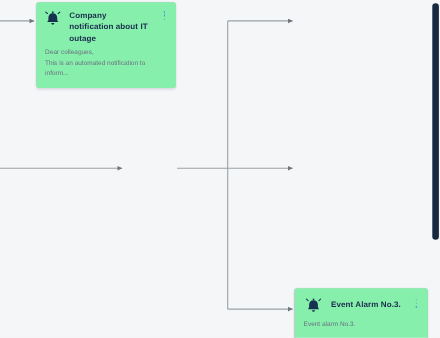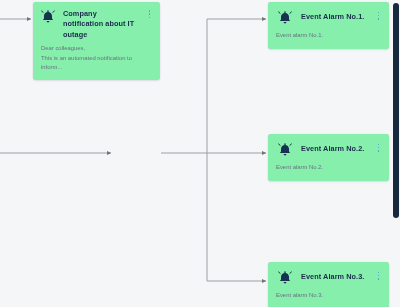--- a/index.html
+++ b/index.html
@@ -197,57 +197,21 @@
         <i></i>
           <i></i>
           <i></i>
       </div>
     </div>
     <div class="node-body">Dear colleagues,
 This is an automated notification to inform...</div>
   </div>
 
 
-  <div class="node alarm" id="node-alarm-1">
-    <div class="node-head">
-      <svg class="node-icon" viewBox="0 0 16 16">
-        <path d="M3.1 3.3 L1.6 2.0" stroke="#16324f" stroke-width="1" stroke-linecap="round" fill="none"></path>
-        <path d="M12.9 3.3 L14.4 2.0" stroke="#16324f" stroke-width="1" stroke-linecap="round" fill="none"></path>
-        <path d="M8 3.0 c2.5 0 4 1.7 4 4.1 v2.3 l1.1 1.7 H2.9 L4 9.4 V7.1 C4 4.7 5.5 3.0 8 3.0 z" fill="#16324f"></path>
-        <rect x="7.3" y="1.3" width="1.4" height="1.9" rx="0.6" fill="#16324f"></rect>
-        <path d="M6.6 12.0 h2.8 a1.4 1.4 0 0 1 -2.8 0 z" fill="#16324f"></path>
-      </svg>
-      <div class="node-title">Event Alarm No.1.</div>
-      <div class="node-menu">
-        <i></i>
-          <i></i>
-          <i></i>
-      </div>
-    </div>
-    <div class="node-body">Event alarm No.1.</div>
-  </div>
-
-  <div class="node alarm" id="node-alarm-2">
-    <div class="node-head">
-      <svg class="node-icon" viewBox="0 0 16 16">
-        <path d="M3.1 3.3 L1.6 2.0" stroke="#16324f" stroke-width="1" stroke-linecap="round" fill="none"></path>
-        <path d="M12.9 3.3 L14.4 2.0" stroke="#16324f" stroke-width="1" stroke-linecap="round" fill="none"></path>
-        <path d="M8 3.0 c2.5 0 4 1.7 4 4.1 v2.3 l1.1 1.7 H2.9 L4 9.4 V7.1 C4 4.7 5.5 3.0 8 3.0 z" fill="#16324f"></path>
-        <rect x="7.3" y="1.3" width="1.4" height="1.9" rx="0.6" fill="#16324f"></rect>
-        <path d="M6.6 12.0 h2.8 a1.4 1.4 0 0 1 -2.8 0 z" fill="#16324f"></path>
-      </svg>
-      <div class="node-title">Event Alarm No.2.</div>
-      <div class="node-menu">
-        <i></i>
-          <i></i>
-          <i></i>
-      </div>
-    </div>
-    <div class="node-body">Event alarm No.2.</div>
-  </div>
+
 
   <div class="node alarm" id="node-alarm-3">
     <div class="node-head">
       <svg class="node-icon" viewBox="0 0 16 16">
         <path d="M3.1 3.3 L1.6 2.0" stroke="#16324f" stroke-width="1" stroke-linecap="round" fill="none"></path>
         <path d="M12.9 3.3 L14.4 2.0" stroke="#16324f" stroke-width="1" stroke-linecap="round" fill="none"></path>
         <path d="M8 3.0 c2.5 0 4 1.7 4 4.1 v2.3 l1.1 1.7 H2.9 L4 9.4 V7.1 C4 4.7 5.5 3.0 8 3.0 z" fill="#16324f"></path>
         <rect x="7.3" y="1.3" width="1.4" height="1.9" rx="0.6" fill="#16324f"></rect>
         <path d="M6.6 12.0 h2.8 a1.4 1.4 0 0 1 -2.8 0 z" fill="#16324f"></path>
       </svg>

